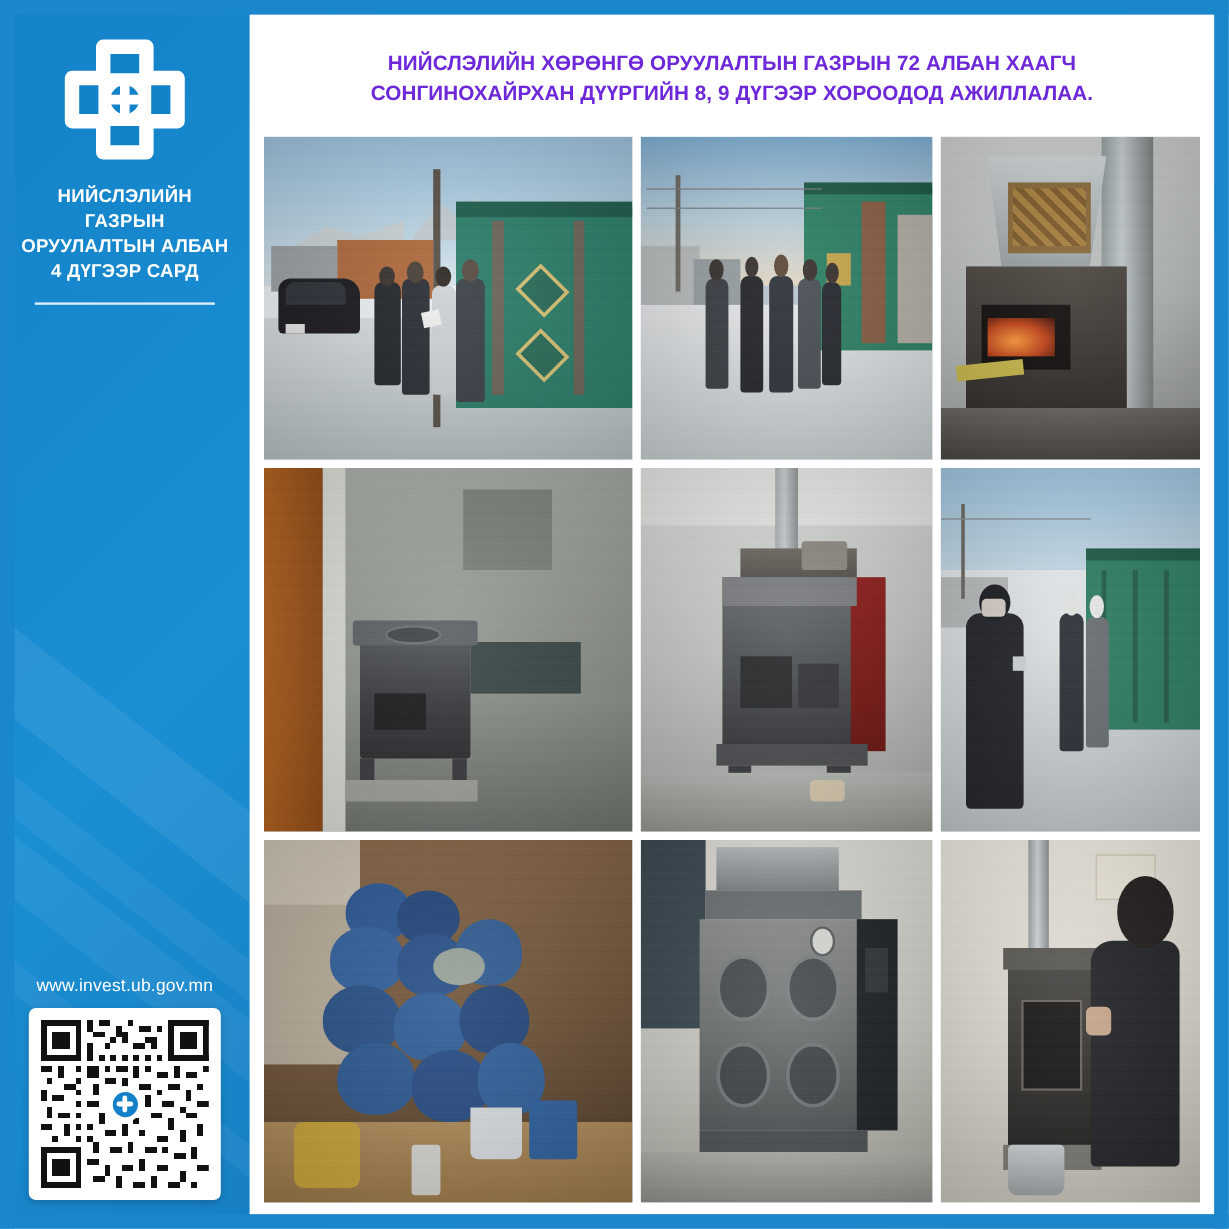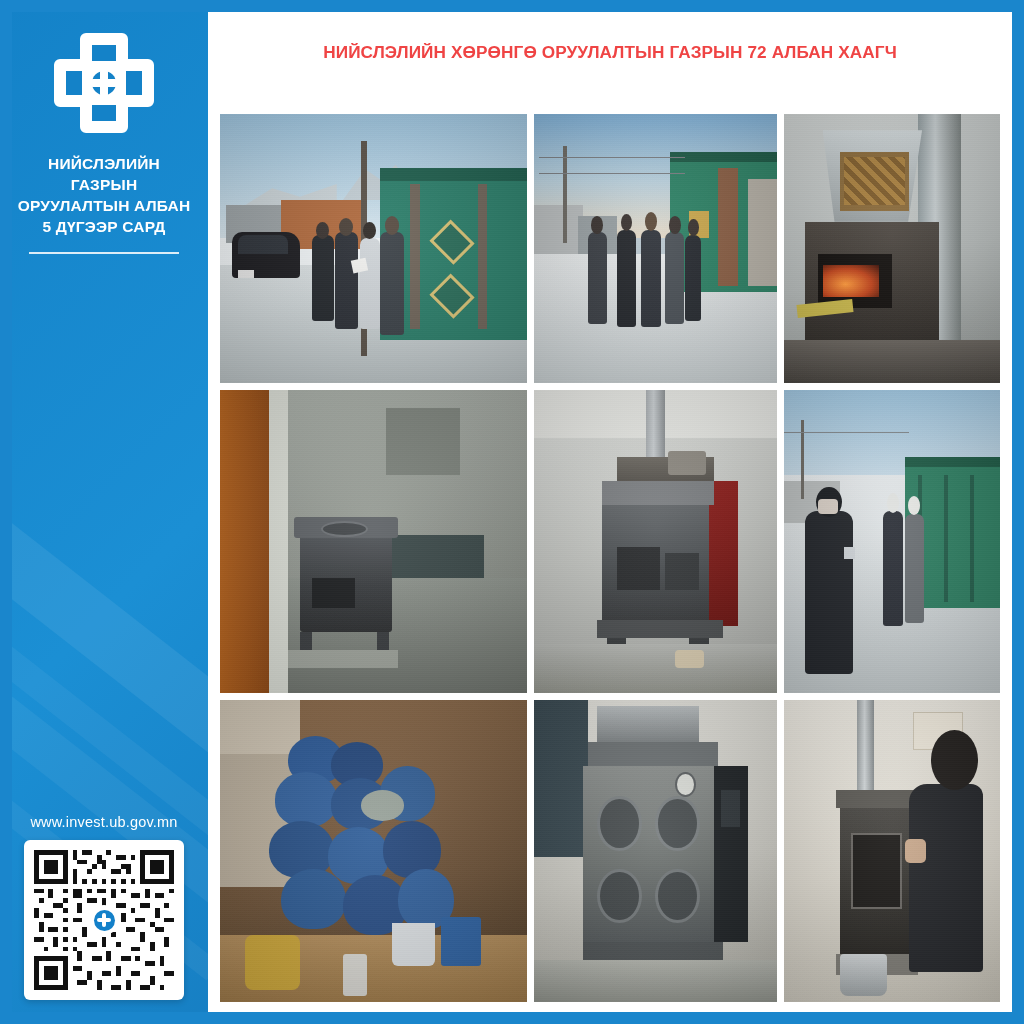--- a/index.html
+++ b/index.html
@@ -140,21 +140,21 @@
     top: 12px;
     width: 804px;
     height: 1000px;
     background: #ffffff;
     z-index: 4;
   }
 
   .headline {
     padding: 28px 34px 10px 34px;
     text-align: center;
-    color: #ef4444;
+    color: #6d28d9;
     font-size: 17.2px;
     font-weight: bold;
     line-height: 1.45;
     letter-spacing: 0.1px;
   }
   .headline .l { display: block; }
 
   
   .grid {
     position: absolute;
@@ -238,21 +238,21 @@
           <rect x="54" y="44" width="8" height="28" rx="3"></rect>
           <rect x="44" y="54" width="28" height="8" rx="3"></rect>
         </g>
       </svg>
     </div>
 
     <div class="org-title">
       <span class="line">НИЙСЛЭЛИЙН</span>
       <span class="line">ГАЗРЫН</span>
       <span class="line">ОРУУЛАЛТЫН АЛБАН</span>
-      <span class="line">5  ДҮГЭЭР САРД</span>
+      <span class="line">4  ДҮГЭЭР САРД</span>
     </div>
 
     <div class="rule"></div>
 
     <div class="site-url">www.invest.ub.gov.mn</div>
 
     <div class="qr-card">
       <svg class="qr-inner" viewBox="0 0 29 29" shape-rendering="crispEdges">
         <rect width="29" height="29" fill="#ffffff"></rect>
         <g fill="#111111">
@@ -379,20 +379,21 @@
       <div class="qr-center-badge">
         <div class="dot"></div>
       </div>
     </div>
   </div>
 
   <div class="card">
 
     <div class="headline">
       <span class="l">НИЙСЛЭЛИЙН ХӨРӨНГӨ ОРУУЛАЛТЫН ГАЗРЫН 72 АЛБАН ХААГЧ</span>
+      <span class="l">СОНГИНОХАЙРХАН ДҮҮРГИЙН 8, 9 ДҮГЭЭР ХОРООДОД АЖИЛЛАЛАА.</span>
     </div>
 
     <div class="grid">
 
       <div class="cell">
         <div class="ph">
           <div class="sky"></div>
           <div class="mountain" style="left:40%;top:18%;width:26%;height:14%;clip-path:polygon(0 100%,28% 18%,46% 44%,66% 6%,100% 100%);background:#c3ced4;"></div>
           <div class="mountain" style="left:8%;top:26%;width:30%;height:8%;background:#c9d2d6;clip-path:polygon(0 100%,30% 20%,60% 60%,100% 0,100% 100%);"></div>
           <div class="ground" style="height:54%;"></div>

